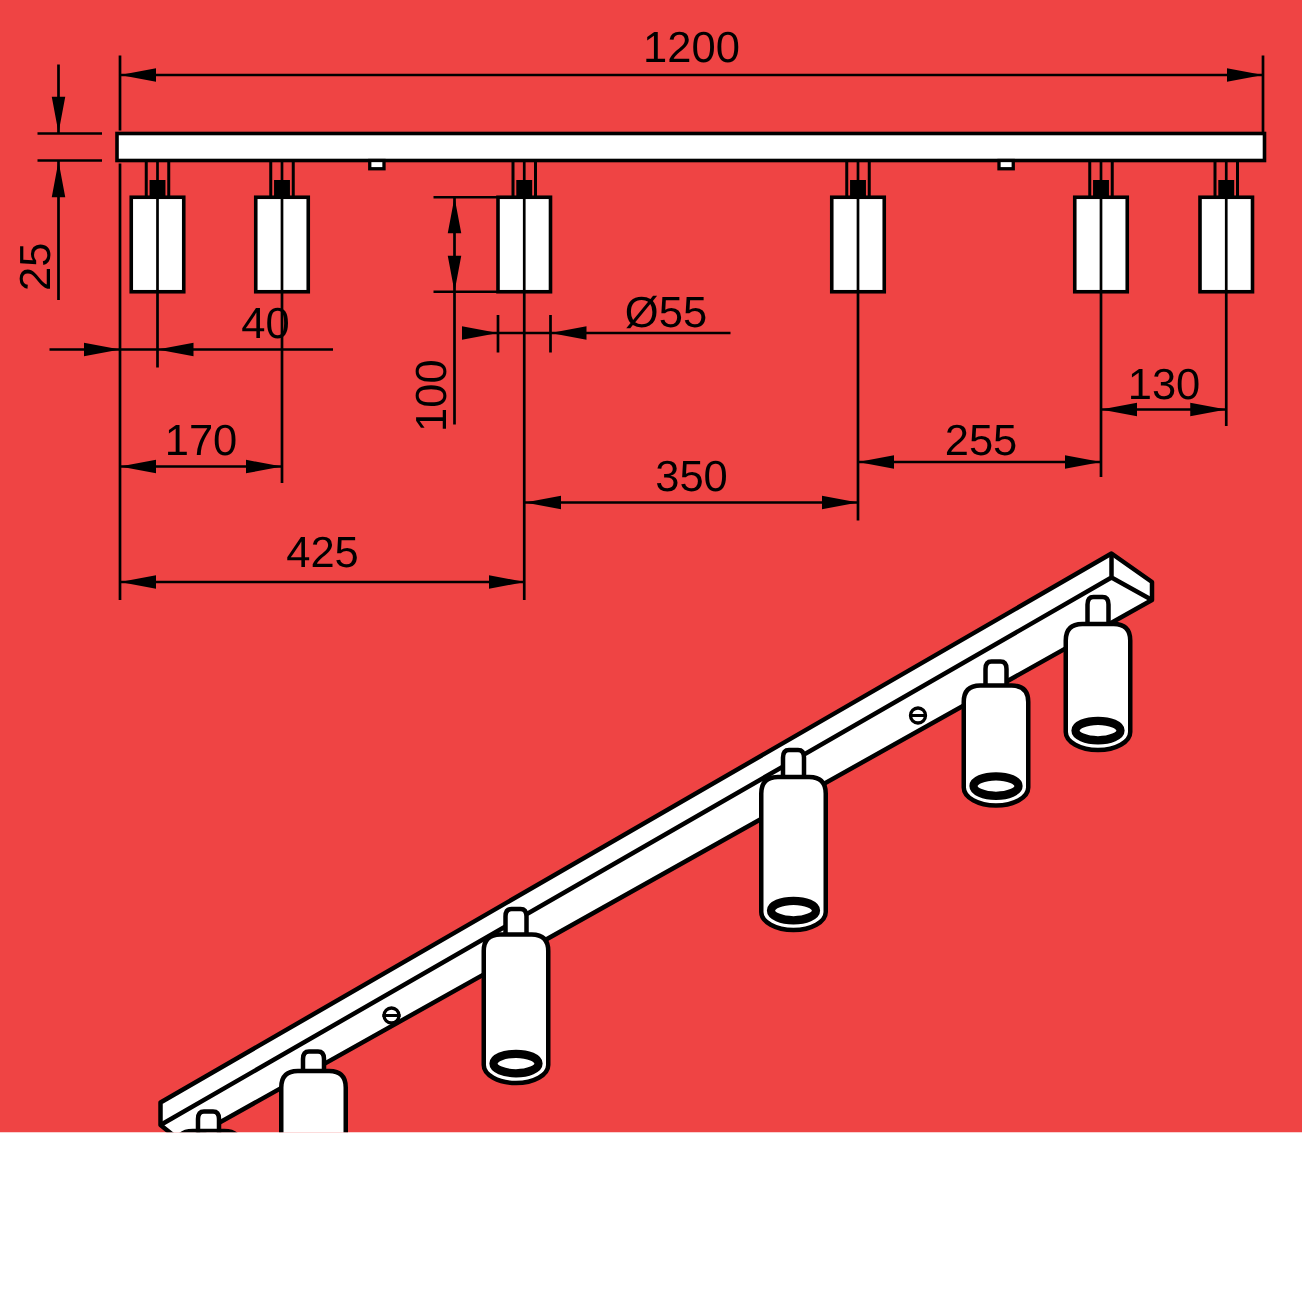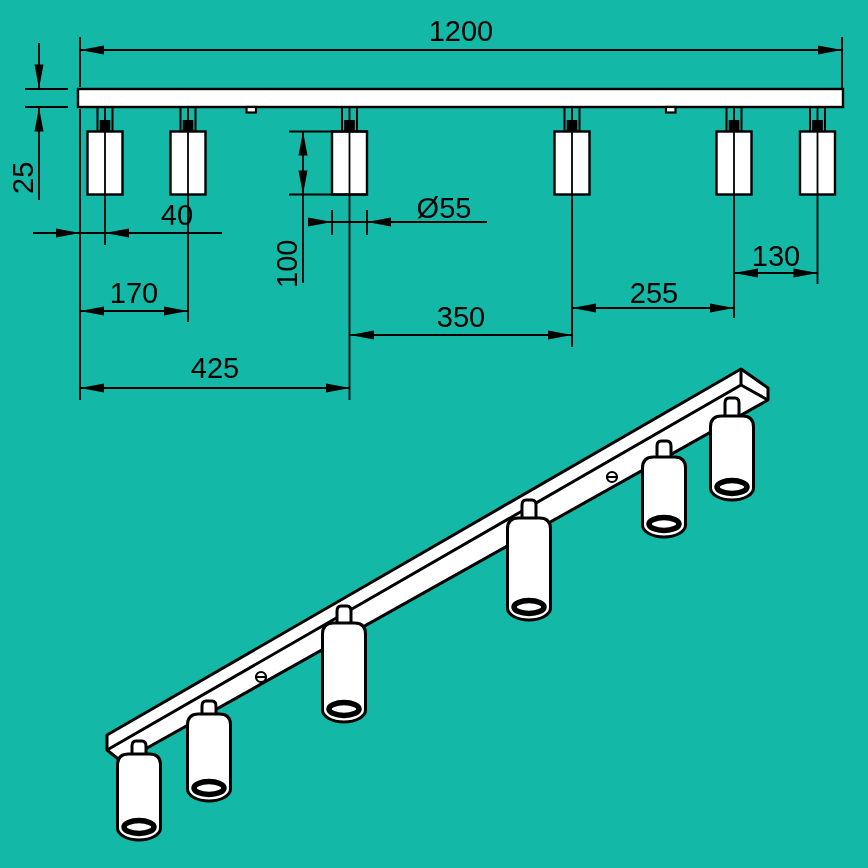--- a/index.html
+++ b/index.html
@@ -1,16 +1,16 @@
 <!DOCTYPE html>
 <html><head>
 <meta charset="utf-8">
 <style>
   html,body{margin:0;padding:0;background:#fff;}
-  #stage{width:868px;height:868px;background:#14b8a6;position:relative;overflow:hidden;text-align:right;}
+  #stage{width:868px;height:755px;background:#ef4444;position:relative;overflow:hidden;text-align:right;}
   svg{display:block;}
   .ol{fill:#ffffff;stroke:#000;stroke-width:2.4;}
   .dl{stroke:#000;stroke-width:1.8;fill:none;}
   .st{stroke:#000;stroke-width:2;fill:none;}
   .ar{fill:#000;stroke:none;}
   .blob{fill:#000;stroke:none;}
   .t{font-family:"Liberation Sans",sans-serif;font-size:29px;fill:#000;}
   .tm{text-anchor:middle;}
   .p3{fill:#ffffff;stroke:#000;stroke-width:3;stroke-linejoin:round;}
   .l3{fill:none;stroke:#000;stroke-width:3;stroke-linejoin:round;}

